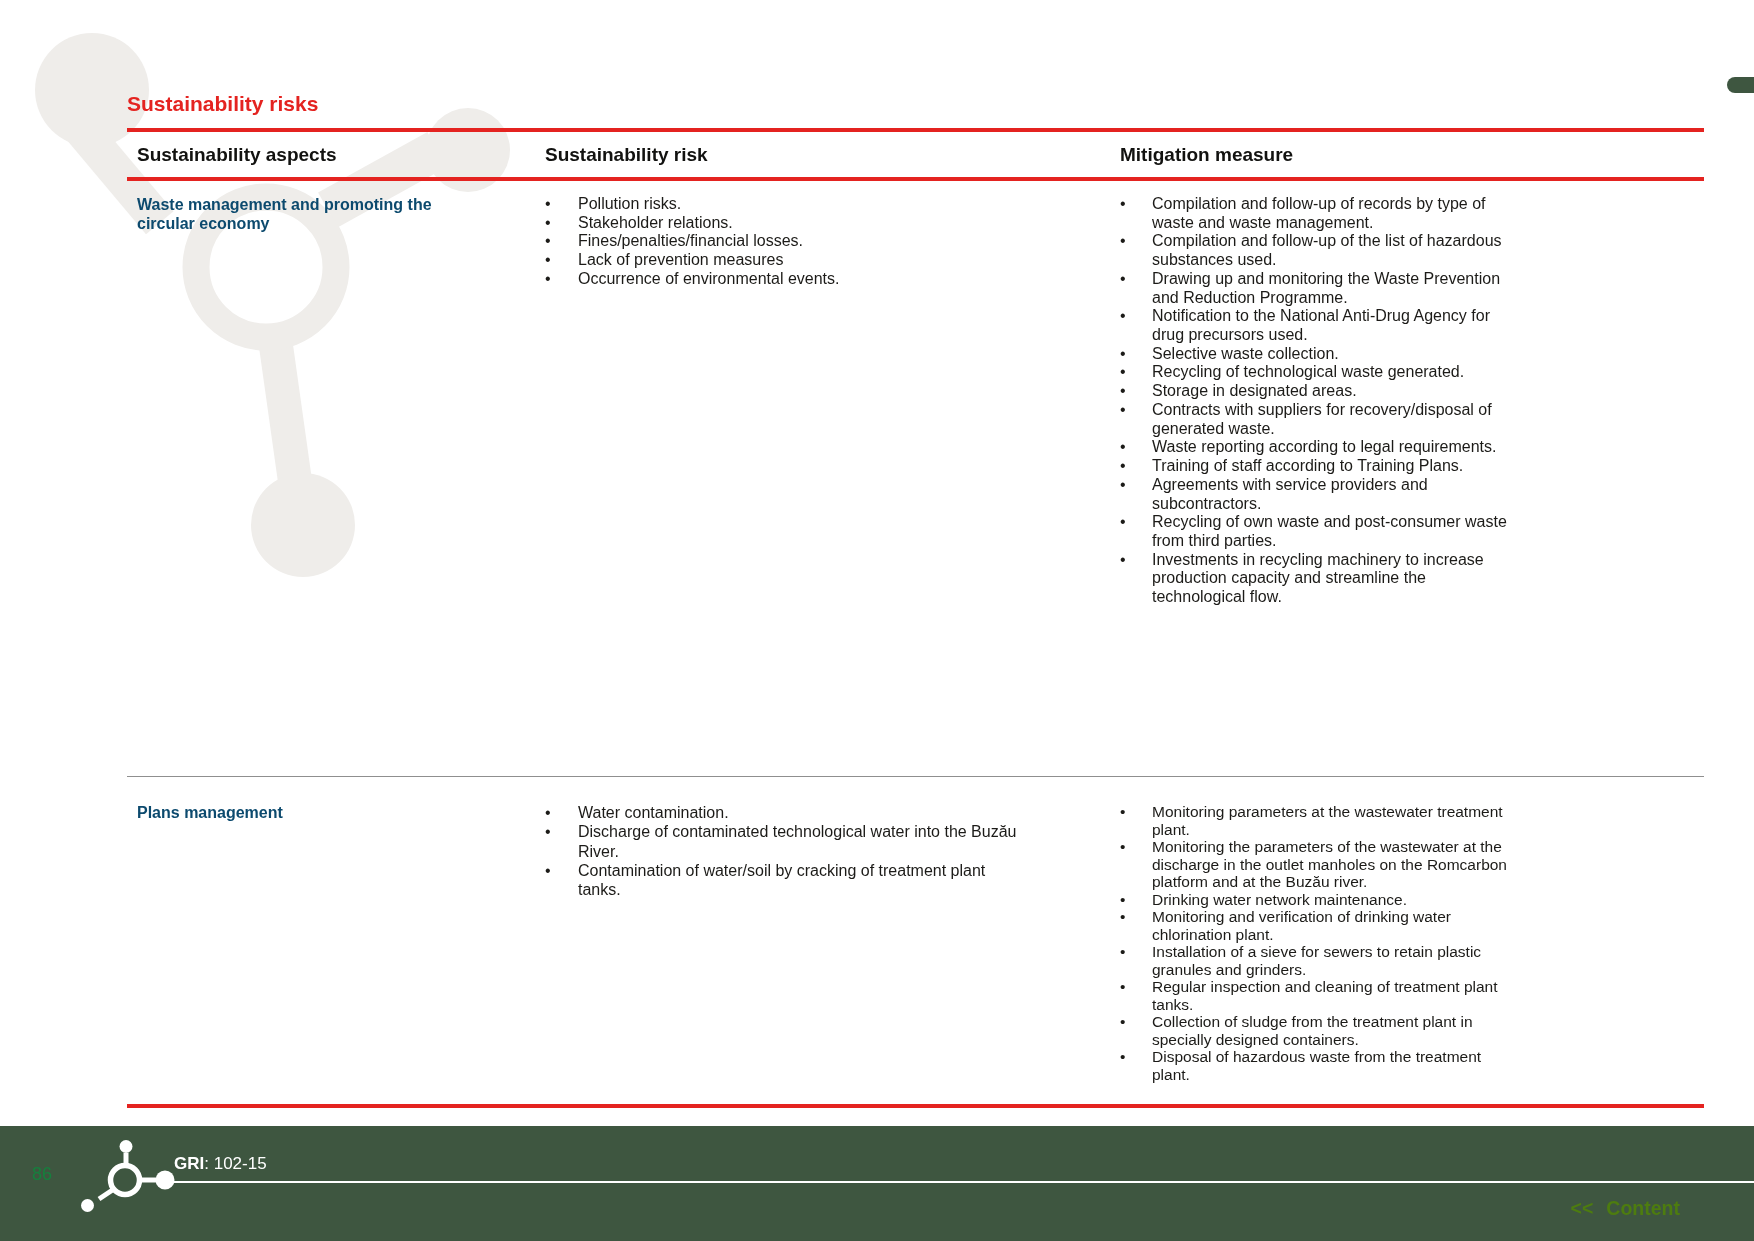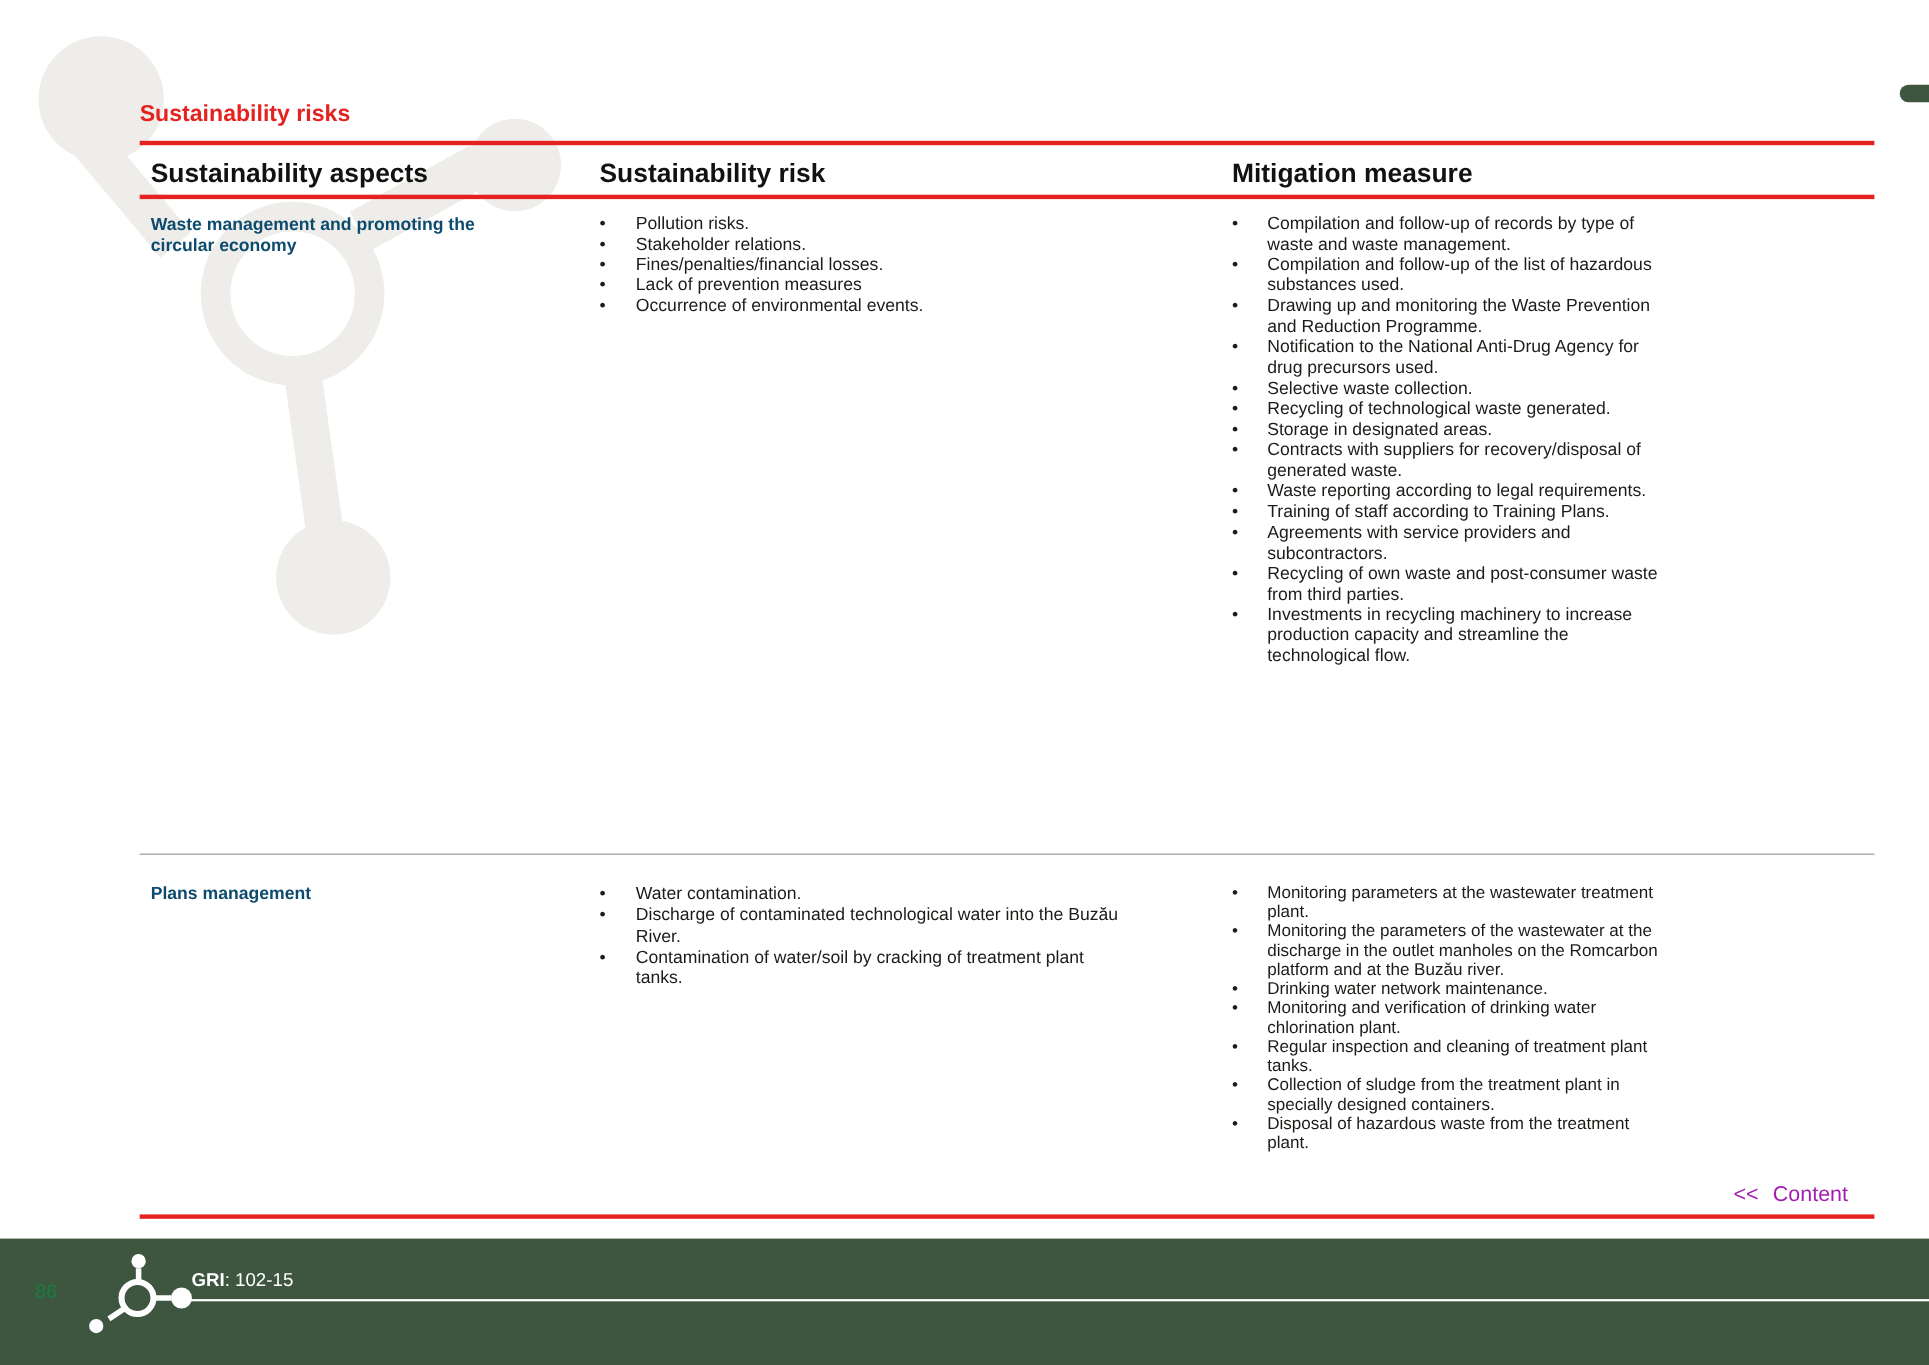--- a/index.html
+++ b/index.html
@@ -20,21 +20,21 @@
     left:127px; top:92px;
     font-size:21px; font-weight:bold; color:#e42320;
   }
   .rule-red { left:127px; width:1577px; height:4px; background:#e42320; }
   #rule-top    { top:128px; }
   #rule-head   { top:177px; }
   #rule-bottom { top:1104px; }
   .row-divider { left:127px; top:776px; width:1577px; height:1px; background:#8f8f8f; }
 
   
-  .col-head { top:144px; font-size:24px; font-weight:bold; color:#121210; }
+  .col-head { top:144px; font-size:19px; font-weight:bold; color:#121210; }
   #head-aspect { left:137px; }
   #head-risk   { left:545px; }
   #head-mitig  { left:1120px; }
 
   
   .aspect-cell { left:137px; width:345px; font-size:16px; font-weight:bold; line-height:1.2; color:#0c4a6e; }
   #aspect-1 { top:195px; }
   #aspect-2 { top:803px; }
 
   .bullet-list { display:block; }
@@ -60,22 +60,22 @@
   }
 
   
   .footer-bar { left:0; top:1126px; width:1754px; height:115px; background:#3e5640; }
   .page-number { left:32px; top:1164px; font-size:18px; color:#15803d; }
   .footer-logo { left:62px; top:1133px; }
   .gri-ref { left:174px; top:1154px; font-size:17px; color:#ffffff; }
   .gri-ref b { font-weight:bold; }
   .footer-line { left:160px; top:1181px; width:1594px; height:2px; background:#ffffff; }
   .content-link {
-    right:74px; top:1075px;
-    font-size:19.5px; font-weight:normal; color:#a21caf;
+    right:74px; top:1197px;
+    font-size:19.5px; font-weight:bold; color:#4d7c0f;
     text-decoration:none; cursor:pointer;
   }
   .content-link .arrows { margin-right:13px; }
 </style>
 </head>
 <body>
 
 <svg id="watermark" class="abs" width="560" height="620" viewBox="0 0 560 620">
   <g fill="#efedea" stroke="none">
     <circle cx="92" cy="70" r="57"></circle>
@@ -180,20 +180,23 @@
       <span>Monitoring parameters at the wastewater treatment plant.</span>
     </div>
   <div class="bi">
       <span>Monitoring the parameters of the wastewater at the discharge in the outlet manholes on the Romcarbon platform and at the Buzău river.</span>
     </div>
   <div class="bi">
       <span>Drinking water network maintenance.</span>
     </div>
   <div class="bi">
       <span>Monitoring and verification of drinking water chlorination plant.</span>
+    </div>
+  <div class="bi">
+      <span>Installation of a sieve for sewers to retain plastic granules and grinders.</span>
     </div>
   <div class="bi">
       <span>Regular inspection and cleaning of treatment plant tanks.</span>
     </div>
   <div class="bi">
       <span>Collection of sludge from the treatment plant in specially designed containers.</span>
     </div>
   <div class="bi">
       <span>Disposal of hazardous waste from the treatment plant.</span>
     </div>

